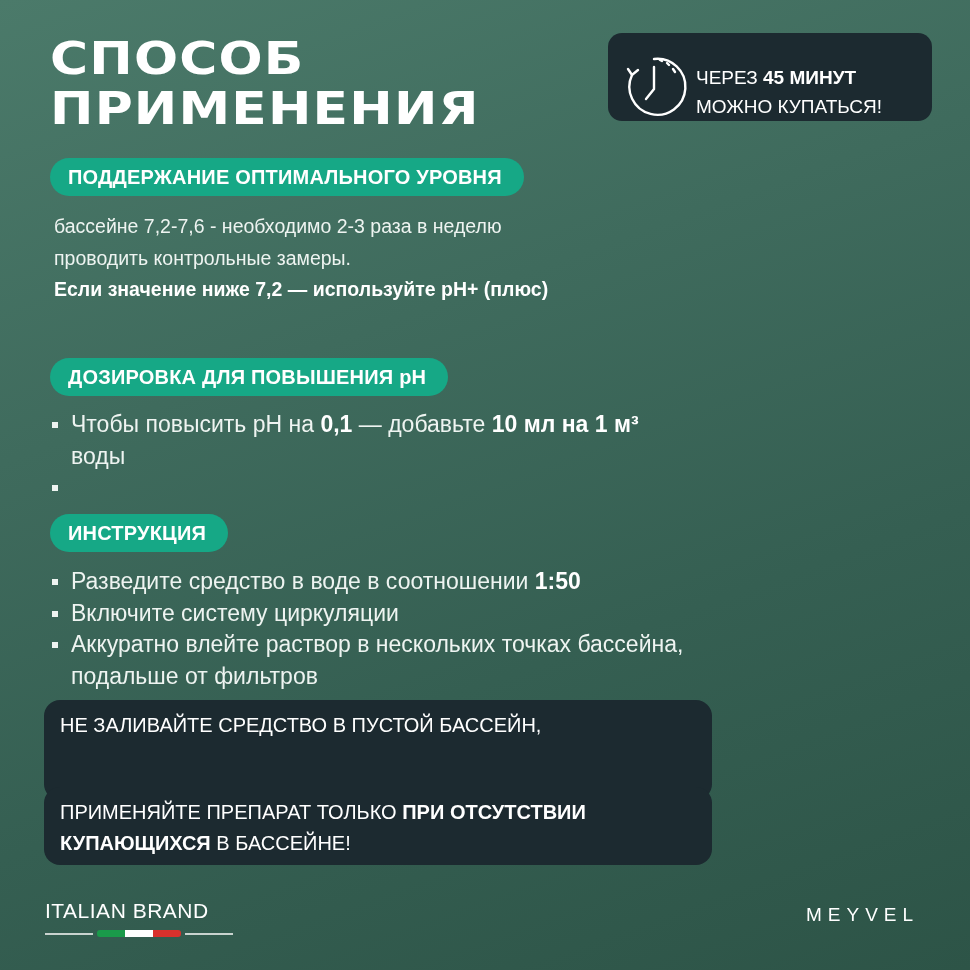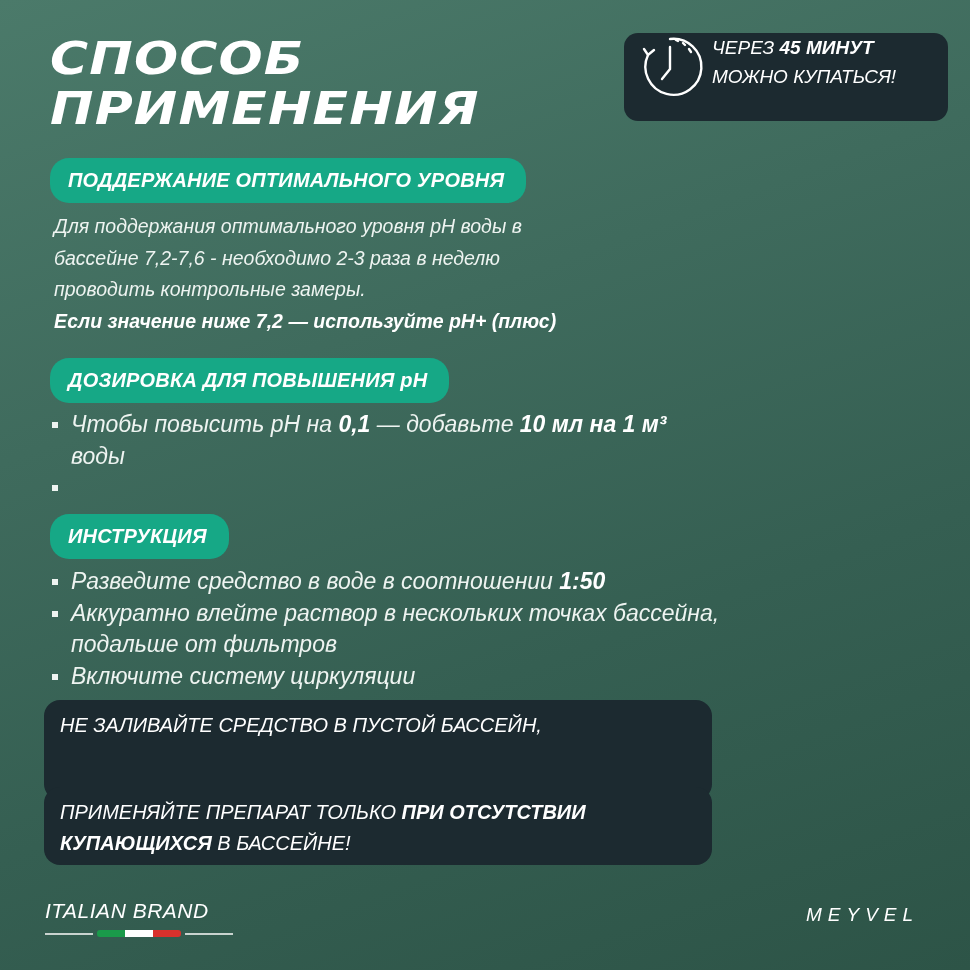--- a/index.html
+++ b/index.html
@@ -4,39 +4,38 @@
 <style>
   html, body { margin: 0; padding: 0; }
   body {
     width: 970px; height: 970px; overflow: hidden;
     font-family: "Liberation Sans", sans-serif;
     color: #ffffff;
   }
   .page {
     position: relative; width: 970px; height: 970px;
     background: linear-gradient(160deg, #4b7a6a 0%, #3f6b5d 35%, #355f52 65%, #2d5447 100%);
-    font-style: italic;
   }
   .title {
     position: absolute; left: 50px; top: 34px;
     font-family: "DejaVu Sans", sans-serif; font-weight: 900;
     font-size: 44px; line-height: 50px; letter-spacing: 1px;
     transform: scaleX(1.18); transform-origin: left top;
   }
   .title div { white-space: nowrap; }
   .timer-box {
-    position: absolute; left: 624px; top: 33px; width: 324px; height: 88px;
+    position: absolute; left: 608px; top: 33px; width: 324px; height: 88px;
     background: #1c2a30; border-radius: 14px;
-    display: flex; align-items: flex-start;
+    display: flex; align-items: flex-end;
   }
   .timer-icon { margin-left: 12px; width: 68px; height: 68px; }
   .timer-text { margin-left: 8px; font-size: 19px; line-height: 29px; }
   .timer-text b { font-weight: 700; }
   .pill {
-    position: absolute; left: 50px; height: 45px;
+    position: absolute; left: 50px; height: 38px;
     background: #16a886; border-radius: 19px;
     display: flex; align-items: center; padding: 0 22px 0 18px;
     font-size: 20px; font-weight: 700; letter-spacing: 0.2px;
     white-space: nowrap;
   }
   .para {
     position: absolute; left: 54px; top: 211px; width: 640px;
     font-size: 19.5px; line-height: 31.5px; color: #eef4f1;
   }
   .para .bold { font-weight: 700; color: #fff; }
@@ -86,21 +85,20 @@
     </svg>
     <div class="timer-text">
       <div><span>ЧЕРЕЗ</span> <b>45 МИНУТ</b></div>
       <div>МОЖНО КУПАТЬСЯ!</div>
     </div>
   </div>
 
   <div class="pill" style="top:158px;">ПОДДЕРЖАНИЕ ОПТИМАЛЬНОГО УРОВНЯ</div>
 
   <div class="para">
-    <div>Для поддержания оптимального уровня pH воды в</div>
     <div>бассейне 7,2-7,6 - необходимо 2-3 раза в неделю</div>
     <div>проводить контрольные замеры.</div>
     <div class="bold">Если значение ниже 7,2 — используйте pH+ (плюс)</div>
   </div>
 
   <div class="pill" style="top:358px;">ДОЗИРОВКА ДЛЯ ПОВЫШЕНИЯ pH</div>
 
   <ul class="list" style="top:409px;">
     <li>
       <span class="bullet"></span>
@@ -114,26 +112,26 @@
 
   <div class="pill" style="top:514px;">ИНСТРУКЦИЯ</div>
 
   <ul class="list" style="top:566px;">
     <li>
       <span class="bullet"></span>
       <span>Разведите средство в воде в соотношении </span><b>1:50</b>
     </li>
     <li>
       <span class="bullet"></span>
-      <span>Аккуратно влейте раствор в нескольких точках бассейна,</span>
-      <div>подальше от фильтров</div>
+      <span>Включите систему циркуляции</span>
     </li>
     <li>
       <span class="bullet"></span>
-      <span>Включите систему циркуляции</span>
+      <span>Аккуратно влейте раствор в нескольких точках бассейна,</span>
+      <div>подальше от фильтров</div>
     </li>
   </ul>
 
   <div class="warn" style="top:700px; height:100px;">
     <div>НЕ ЗАЛИВАЙТЕ СРЕДСТВО В ПУСТОЙ БАССЕЙН,</div>
   </div>
 
   <div class="warn" style="top:787px; height:78px;">
     <div><span>ПРИМЕНЯЙТЕ ПРЕПАРАТ ТОЛЬКО </span><b>ПРИ ОТСУТСТВИИ</b></div>
     <div><b>КУПАЮЩИХСЯ</b><span> В БАССЕЙНЕ!</span></div>

